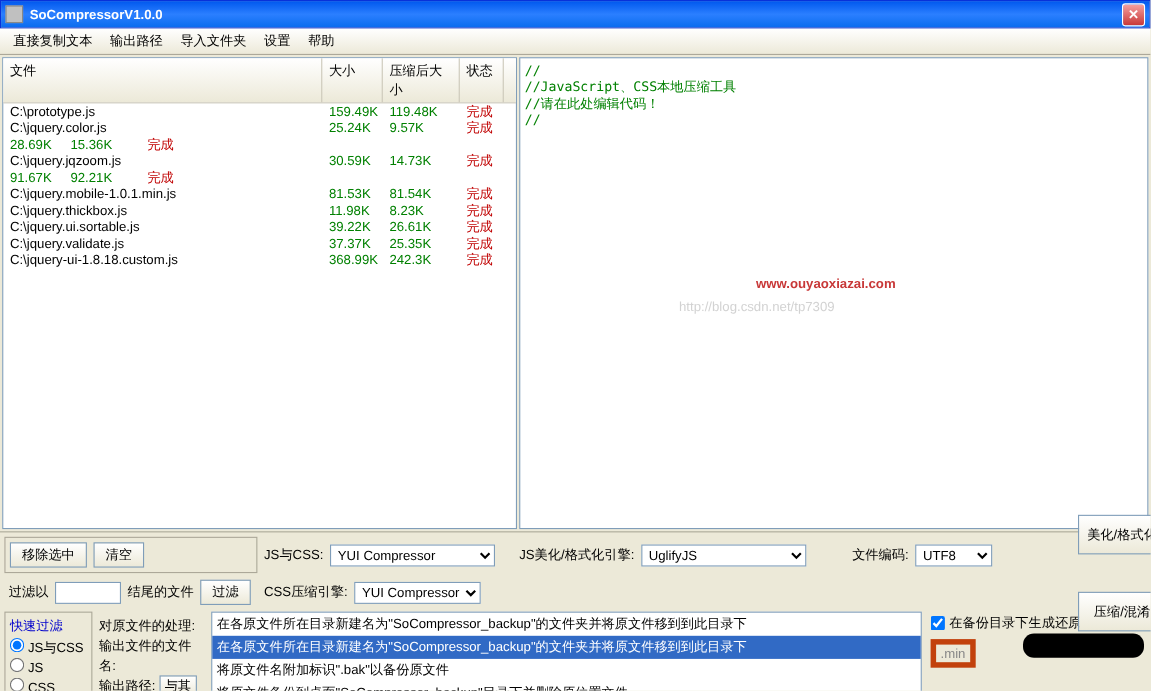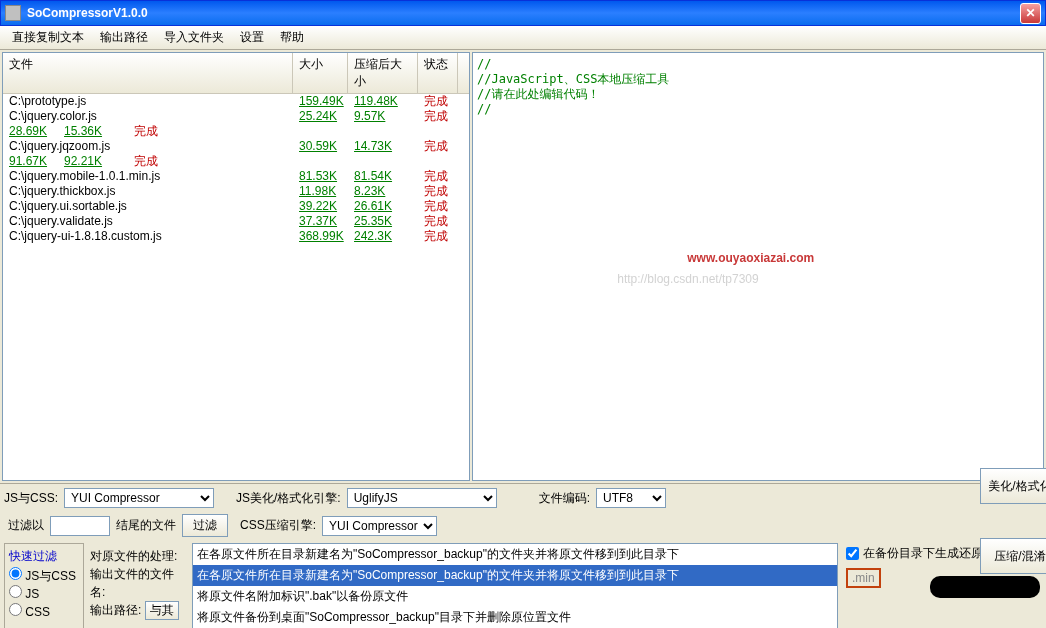--- a/index.html
+++ b/index.html
@@ -15,21 +15,21 @@
 
 .main-area { display: flex; height: 434px; border-bottom: 1px solid #aca899; }
 .file-panel { width: 468px; border: 1px solid #7f9db9; margin: 2px; background: #fff; display: flex; flex-direction: column; }
 .file-header { display: flex; background: linear-gradient(to bottom,#ffffff,#ece9d8); border-bottom: 1px solid #cbc7b8; }
 .file-header .col { padding: 3px 6px; border-right: 1px solid #cbc7b8; }
 .col-file { width: 290px; } .col-size { width: 55px; text-align: left; } .col-csize { width: 70px; text-align: left; } .col-status { width: 40px; }
 .file-list { flex: 1; overflow: auto; }
 .file-row { display: flex; line-height: 15px; font-family: "SimSun", monospace; font-size: 12px; }
 .file-row .col { padding: 0 6px; white-space: nowrap; overflow: hidden; }
 .file-row .col-file { color: #000; }
-.file-row .col-size, .file-row .col-csize { color: #008000; text-decoration: underline; }
+.file-row .col-size, .file-row .col-csize { color: #008000; }
 .file-row .col-status { color: #c00000; }
 
 .editor-panel { flex: 1; border: 1px solid #7f9db9; margin: 2px 2px 2px 0; background: #fff; position: relative; }
 .editor-content { padding: 4px; font-family: "SimSun", monospace; white-space: pre; color: #008000; line-height: 15px; }
 .watermark { position: absolute; top: 50%; left: 50%; transform: translate(-50%,-50%); color: rgba(180,180,180,0.6); font-size: 18px; }
 .watermark .red { color: #c83838; font-weight: bold; }
 
 .bottom-panel { padding: 4px; }
 .row1 { display: flex; align-items: center; gap: 6px; margin-bottom: 4px; }
 .row1 .left-group { width: 230px; display: flex; gap: 6px; align-items: center; border: 1px solid #aca899; padding: 4px; }
@@ -47,21 +47,21 @@
 .filter-box .title { color: #0000cc; margin-bottom: 2px; }
 .filter-box label { display: block; line-height: 18px; }
 .options-col { width: 100px; padding: 4px 2px; }
 .options-col div { line-height: 18px; }
 .dropdown-col { flex: 1; position: relative; }
 .dropdown-open { border: 1px solid #7f9db9; background: #fff; }
 .dropdown-open .opt { padding: 2px 4px; }
 .dropdown-open .opt.selected { background: #316ac5; color: #fff; }
 .big-btn { width: 80px; height: 36px; border: 1px solid #7f9db9; background: linear-gradient(to bottom,#fff,#ece9d8); margin-bottom: 8px; cursor: pointer; display: flex; align-items: center; justify-content: center; }
 .checkbox-line { display: flex; align-items: center; gap: 4px; margin-bottom: 4px; }
-.min-box { border: 2px solid #c2410c; padding: 1px 4px; color: #888; display: inline-block; }
+.min-box { border: 5px solid #c2410c; padding: 1px 4px; color: #888; display: inline-block; }
 
 .black-smudge { position: absolute; right: 6px; top: 576px; width: 110px; height: 22px; background: #000; border-radius: 10px; }
 
 .right-side-col { position: absolute; right: 4px; top: 468px; width: 62px; display:flex; flex-direction:column; gap:26px; }
 </style>
 </head>
 <body>
 
 <div class="titlebar">
   <div class="app-icon"></div>
@@ -153,20 +153,24 @@
 //</div>
     <div class="watermark">
       <span class="red">www.ouyaoxiazai.com</span><br>
       <span style="position:relative;left:-70px;">http://blog.csdn.net/tp7309</span>
     </div>
   </div>
 </div>
 
 <div class="bottom-panel">
   <div class="row1">
+    <div class="left-group">
+      <button class="button">移除选中</button>
+      <button class="button">清空</button>
+    </div>
     <span class="label">JS与CSS:</span>
     <select><option>YUI Compressor</option></select>
     <span style="width:10px"></span>
     <span class="label">JS美化/格式化引擎:</span>
     <select><option>UglifyJS</option></select>
     <span style="width:30px"></span>
     <span class="label">文件编码:</span>
     <select style="width:70px"><option>UTF8</option></select>
   </div>
 

